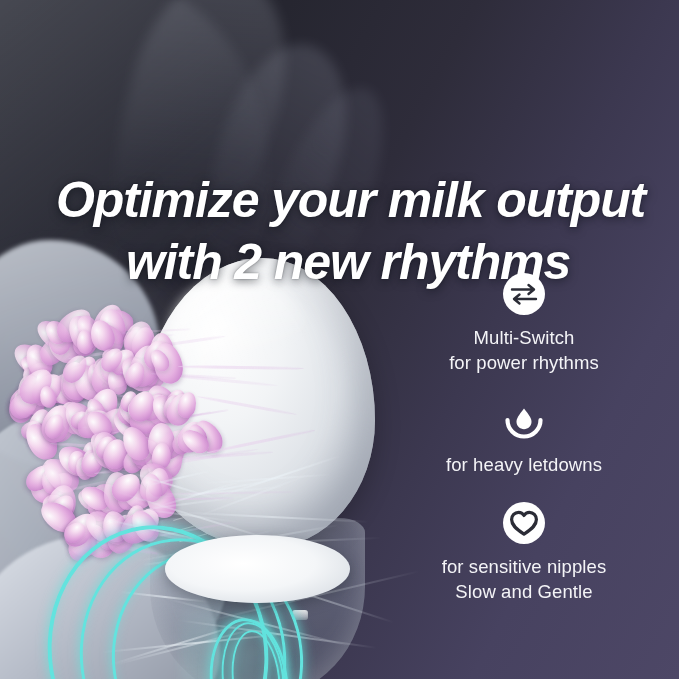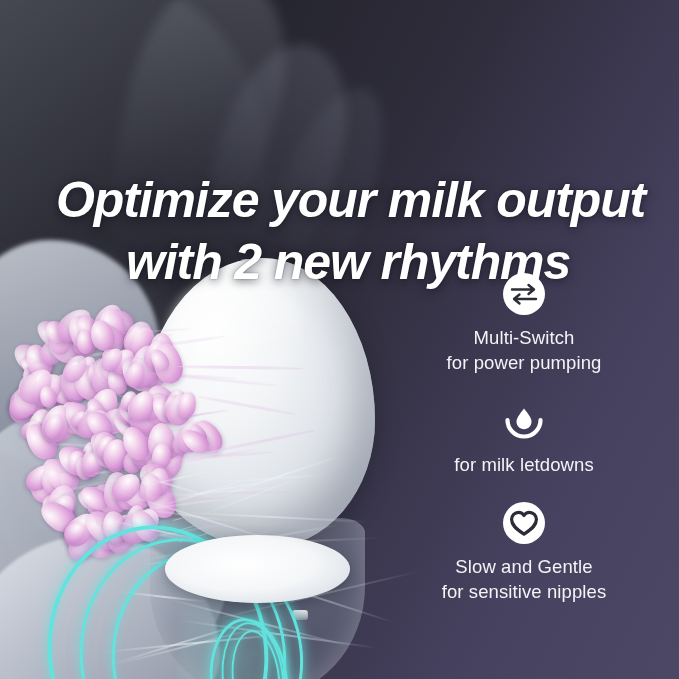--- a/index.html
+++ b/index.html
@@ -579,42 +579,42 @@
   <div class="features">
 
     <div class="feature">
       <svg class="feat-icon" viewBox="0 0 44 44">
         <circle cx="22" cy="22" r="21" fill="#ffffff"></circle>
         <path d="M10 17.5 H31 M26.5 13 L32 17.5 L26.5 22" fill="none" stroke="#2b2c36" stroke-width="2.4" stroke-linecap="round" stroke-linejoin="round"></path>
         <path d="M34 27 H13 M17.5 22.5 L12 27 L17.5 31.5" fill="none" stroke="#2b2c36" stroke-width="2.4" stroke-linecap="round" stroke-linejoin="round"></path>
       </svg>
       <div class="feat-lines">
         <div class="feat-line">Multi-Switch</div>
-        <div class="feat-line">for power pumping</div>
+        <div class="feat-line">for power rhythms</div>
       </div>
     </div>
 
     <div class="feature">
       <svg class="feat-icon" viewBox="0 0 44 44">
         <path d="M5.5 21 A16.5 16.5 0 0 0 38.5 21" fill="none" stroke="#ffffff" stroke-width="4.2" stroke-linecap="round"></path>
         <path d="M22 9.5 C27.5 16.5 29.5 19.6 29.5 22.8 C29.5 27 26.1 30.2 22 30.2
                  C17.9 30.2 14.5 27 14.5 22.8 C14.5 19.6 16.5 16.5 22 9.5 Z" fill="#ffffff"></path>
       </svg>
       <div class="feat-lines">
-        <div class="feat-line">for milk letdowns</div>
+        <div class="feat-line">for heavy letdowns</div>
       </div>
     </div>
 
     <div class="feature">
       <svg class="feat-icon" viewBox="0 0 44 44">
         <circle cx="22" cy="22" r="21" fill="#ffffff"></circle>
         <path d="M22 33.2 C13.2 27.4 9.6 23.6 9.6 18.6 C9.6 14.5 12.7 11.4 16.6 11.4
                  C19.1 11.4 20.9 12.7 22 14.5 C23.1 12.7 24.9 11.4 27.4 11.4
                  C31.3 11.4 34.4 14.5 34.4 18.6 C34.4 23.6 30.8 27.4 22 33.2 Z" fill="none" stroke="#2b2c36" stroke-width="3.2" stroke-linejoin="round"></path>
       </svg>
       <div class="feat-lines">
+        <div class="feat-line">for sensitive nipples</div>
         <div class="feat-line">Slow and Gentle</div>
-        <div class="feat-line">for sensitive nipples</div>
       </div>
     </div>
 
   </div>
 </div>
 
 </body></html>

